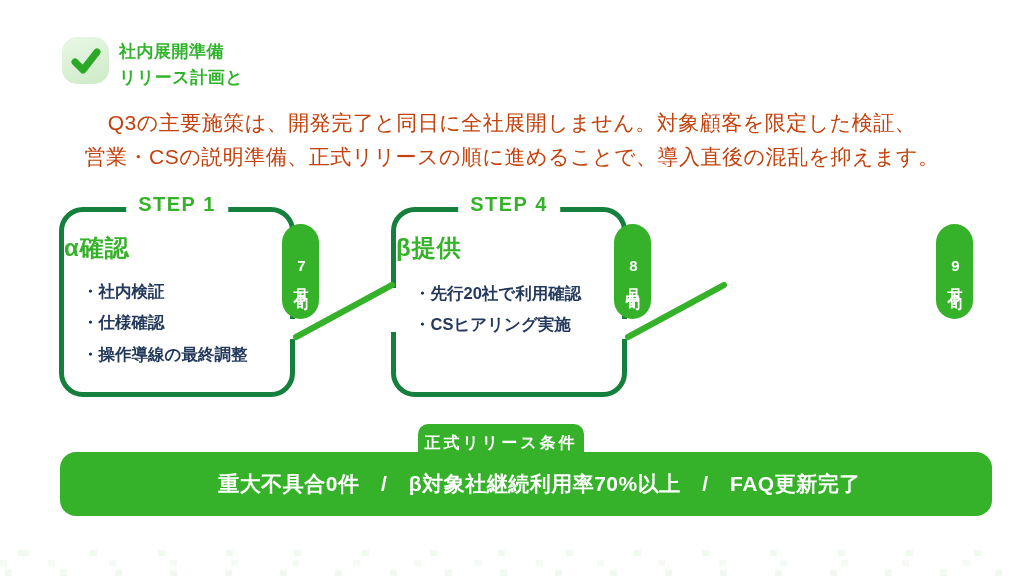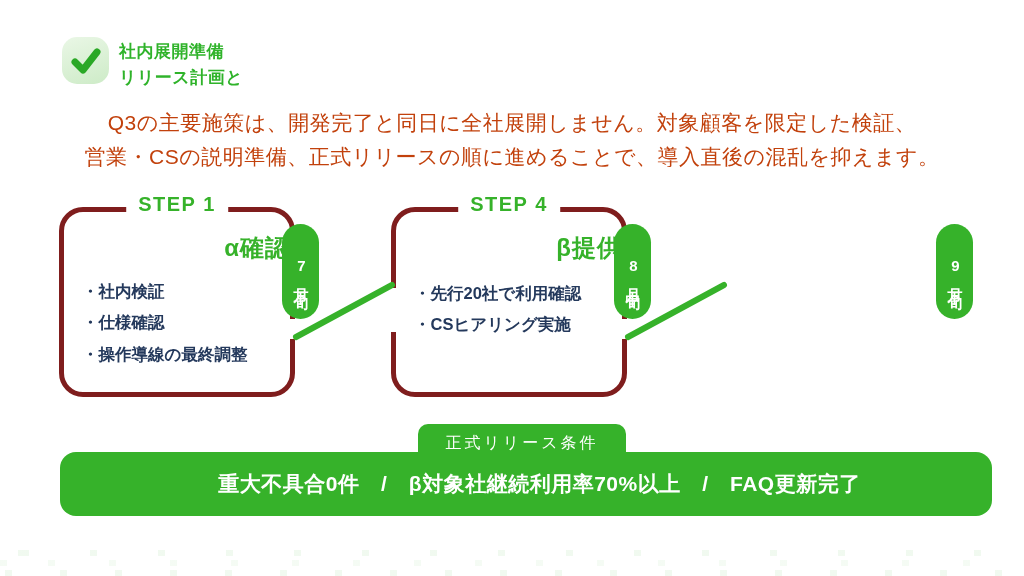--- a/index.html
+++ b/index.html
@@ -13,26 +13,26 @@
          display:flex;align-items:center;justify-content:center;}
   .htitle{position:absolute;left:119px;top:39px;color:#2fb32a;
           font-size:17px;font-weight:bold;line-height:1.55;letter-spacing:.5px;}
 
   
   .intro{position:absolute;left:0;top:106px;width:1024px;text-align:center;
          color:#c2410c;font-size:21px;line-height:1.62;font-weight:500;letter-spacing:.5px;}
 
   
   .stepbox{position:absolute;top:207px;width:236px;height:190px;box-sizing:border-box;
-           border:5px solid #7f1d1d;border-radius:24px;background:#ffffff;z-index:1;}
+           border:5px solid #15803d;border-radius:24px;background:#ffffff;z-index:1;}
   .box1{left:59px;} .box2{left:391px;} .box3{left:723px;}
   .steplabel{position:absolute;top:-19px;left:50%;transform:translateX(-50%);
              background:#ffffff;padding:0 12px;color:#36b22a;font-size:20px;
              font-weight:bold;letter-spacing:1.5px;white-space:nowrap;}
-  .steptitle{margin-top:20px;text-align:right;color:#36b22a;font-size:24px;
+  .steptitle{margin-top:20px;text-align:left;color:#36b22a;font-size:24px;
              font-weight:bold;letter-spacing:1px;}
   .stepitems{margin:12px 6px 0 18px;color:#24395c;font-size:16.5px;font-weight:bold;
              line-height:1.9;white-space:pre-line;}
   .box2 .stepitems,.box3 .stepitems{margin-top:14px;}
 
   
   .gap{position:absolute;background:#ffffff;z-index:2;}
   .gapA{left:286px;top:319px;width:14px;height:20px;}
   .gapB{left:387px;top:288px;width:14px;height:44px;}
   .gapC{left:618px;top:319px;width:14px;height:20px;}
@@ -42,23 +42,23 @@
   .connectors{position:absolute;left:0;top:0;z-index:3;pointer-events:none;}
 
   
   .badge{position:absolute;top:224px;width:37px;height:95px;background:#36b22a;
          border-radius:19px;color:#ffffff;font-size:15px;font-weight:bold;z-index:4;
          writing-mode:vertical-rl;text-orientation:upright;letter-spacing:3px;
          display:flex;align-items:center;justify-content:center;}
   .bdg1{left:282px;} .bdg2{left:614px;} .bdg3{left:936px;}
 
   
-  .reltab{position:absolute;left:418px;top:424px;width:208px;height:38px;
+  .reltab{position:absolute;left:418px;top:424px;width:166px;height:38px;
           background:#36b22a;border-radius:10px;color:#ffffff;font-size:16px;
-          font-weight:normal;letter-spacing:3px;display:flex;align-items:center;
+          font-weight:bold;letter-spacing:3px;display:flex;align-items:center;
           justify-content:center;z-index:1;}
   .relbar{position:absolute;left:60px;top:452px;width:905px;height:64px;
           background:#36b22a;border-radius:16px;color:#ffffff;font-size:21px;
           font-weight:bold;letter-spacing:.5px;display:flex;align-items:center;
           justify-content:center;z-index:2;padding-left:27px;}
 
   
   .dotrow{position:absolute;height:6px;left:0;width:1024px;}
   .dr1{top:550px;background:repeating-linear-gradient(90deg,rgba(54,178,42,.07) 0 7px,transparent 7px 68px);background-position:22px 0;}
   .dr2{top:560px;background:repeating-linear-gradient(90deg,rgba(54,178,42,.05) 0 7px,transparent 7px 61px);background-position:48px 0;}

